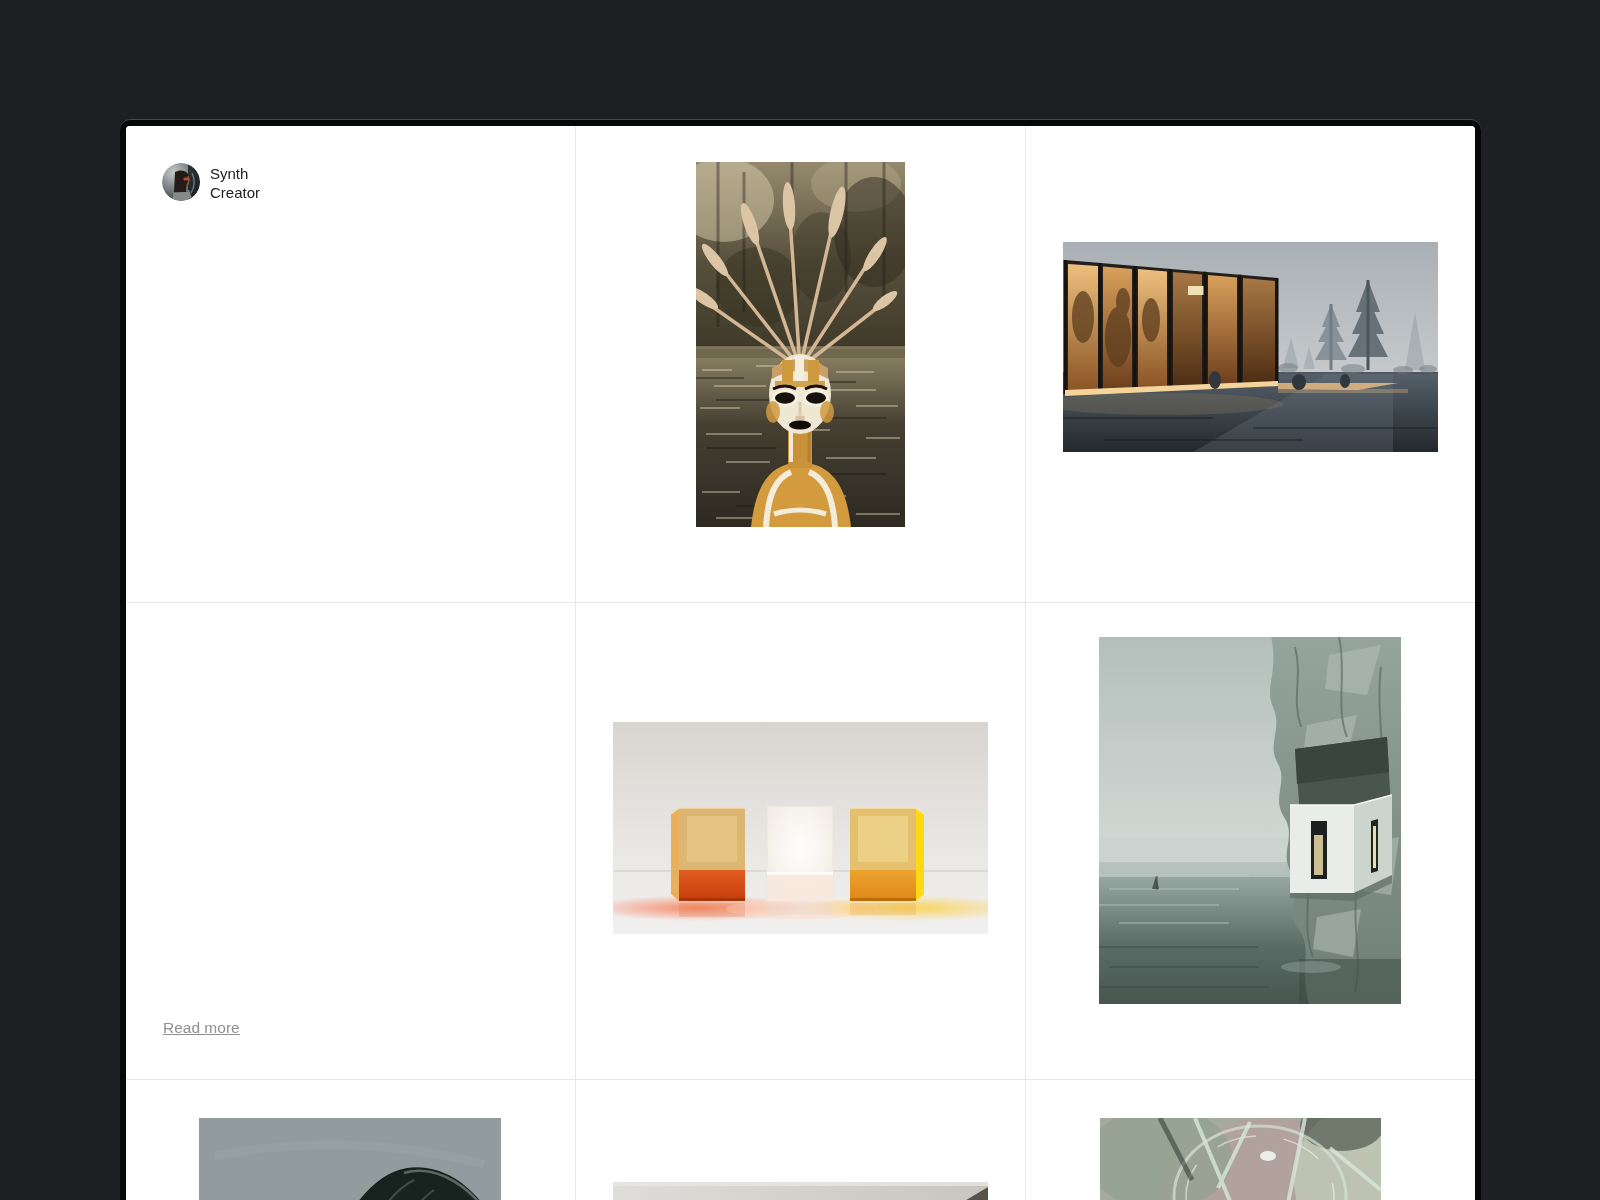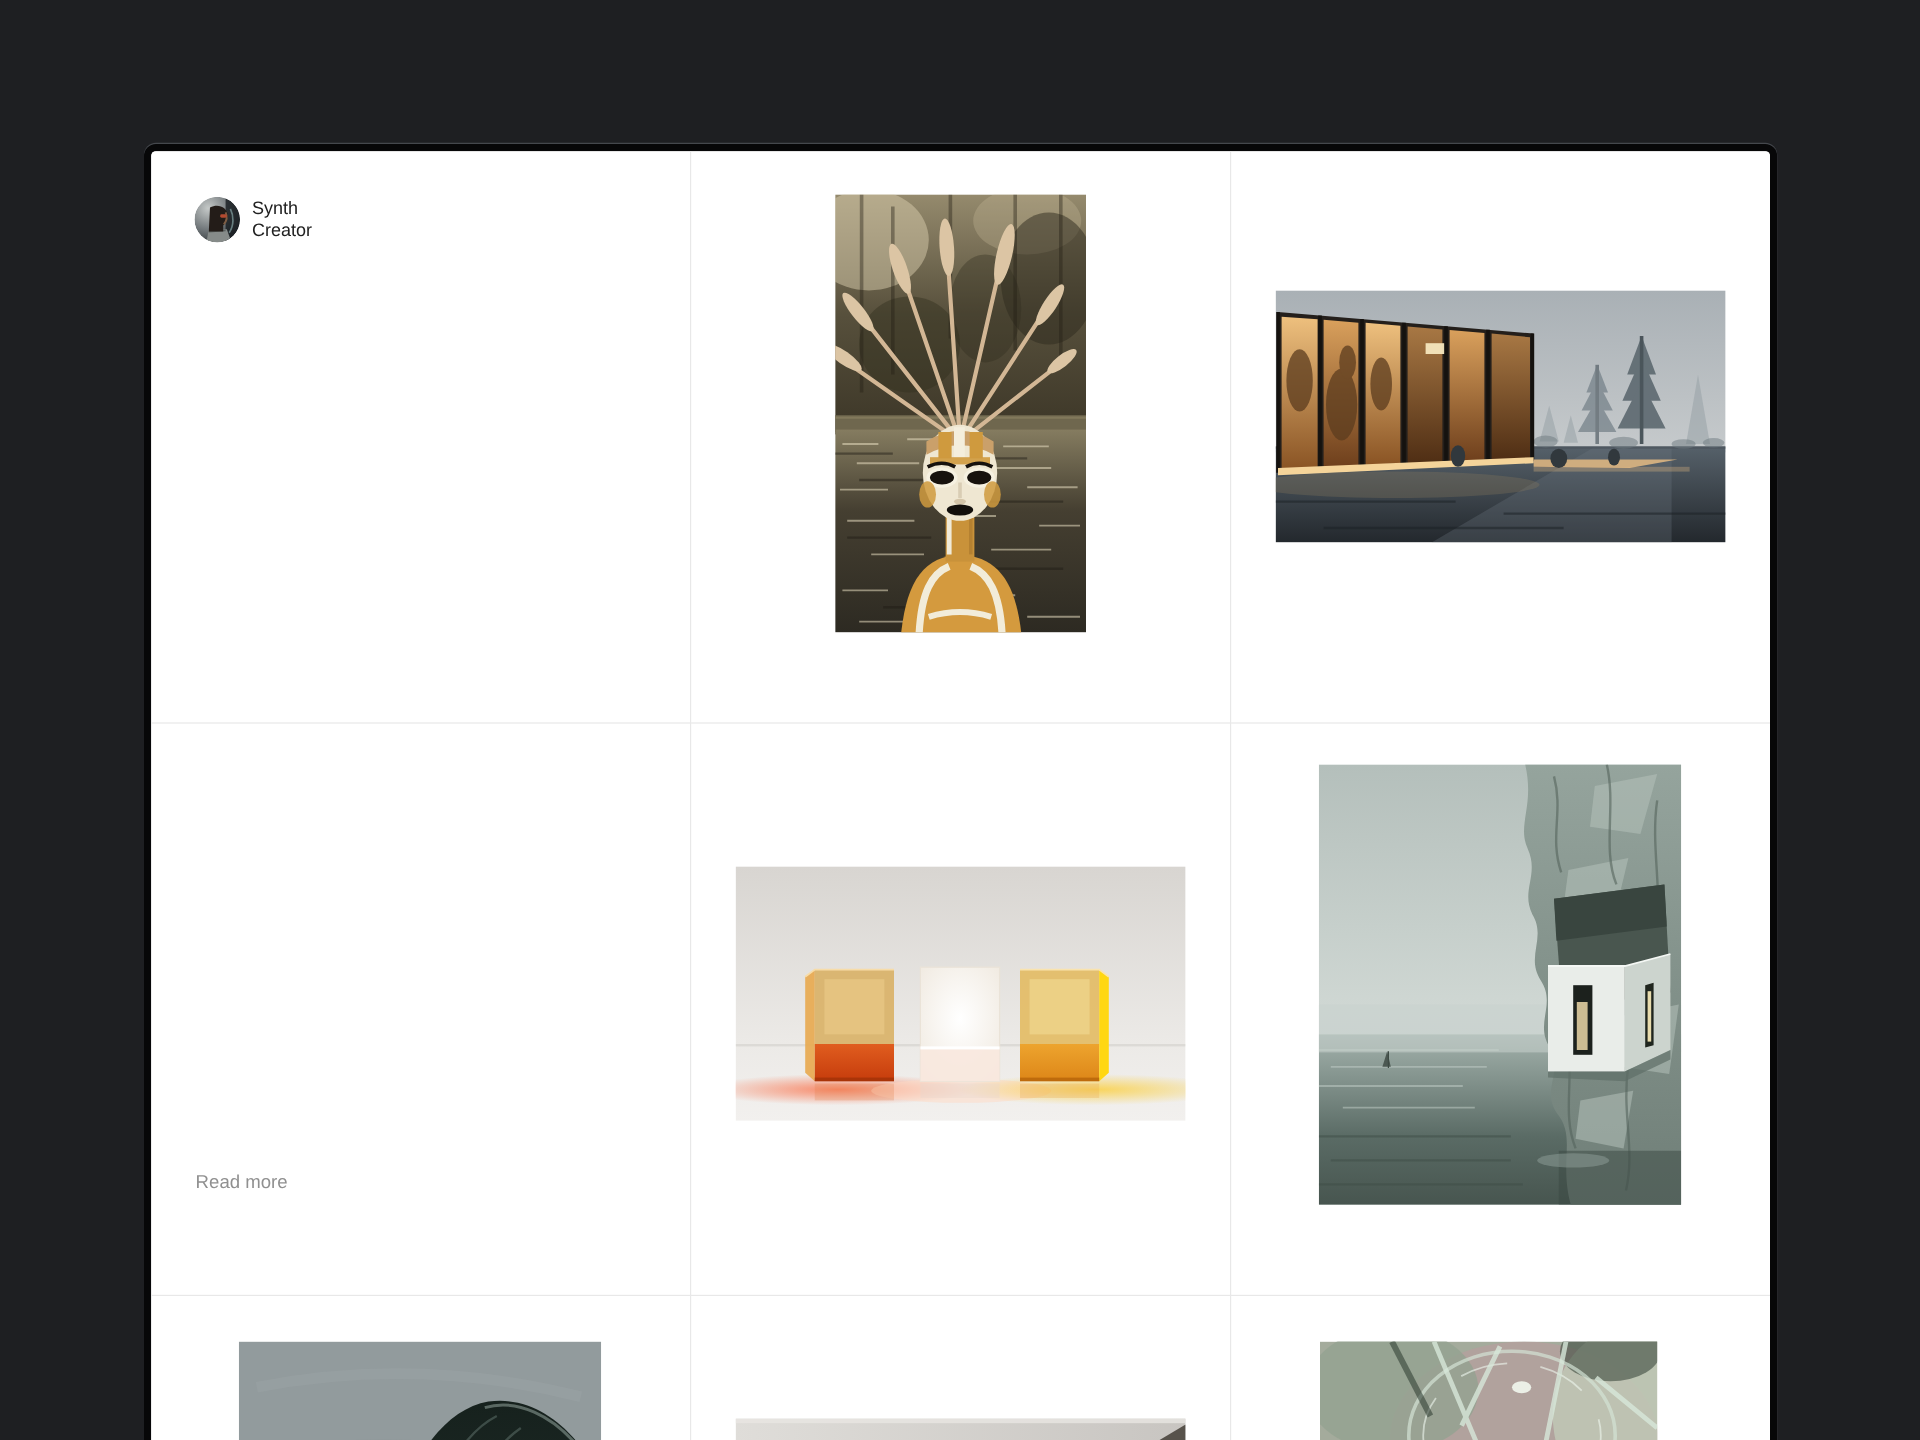--- a/index.html
+++ b/index.html
@@ -6,26 +6,26 @@
   body{width:1600px;height:1200px;overflow:hidden;background:#1e1f22;
        font-family:"Liberation Sans",sans-serif;}
   .screen{position:relative;width:1600px;height:1200px;overflow:hidden;}
   .window{position:absolute;left:120px;top:120px;width:1349px;height:1086px;
           background:#ffffff;border:6px solid #070708;border-bottom:none;
           border-radius:10px 10px 0 0;box-shadow:0 -1px 0 #45484d;overflow:hidden;}
   .page{position:absolute;left:0;top:0;width:1349px;height:1086px;background:#fff;}
   .divider{position:absolute;background:#e8e8e8;}
   .divider.v{width:1px;top:0;bottom:0;}
   .divider.h{height:1px;left:0;right:0;}
-  .profile{position:absolute;left:36px;top:36px;display:flex;gap:10px;align-items:flex-end;cursor:pointer;}
+  .profile{position:absolute;left:36px;top:36px;display:flex;gap:10px;align-items:center;cursor:pointer;}
   .avatar{width:38px;height:38px;border-radius:50%;overflow:hidden;flex:0 0 auto;}
   .profile-name{width:62px;font-size:15px;line-height:18.5px;color:#212121;padding-top:3px;}
   .bio{position:absolute;left:37px;top:779px;width:250px;font-size:15.5px;line-height:21px;
        color:#3e3e3e;white-space:pre-line;}
-  .read-more{position:absolute;left:37px;top:851px;font-size:15.5px;color:#909090;cursor:pointer;}
+  .read-more{position:absolute;left:37px;top:893px;font-size:15.5px;color:#909090;cursor:pointer;text-decoration:underline;}
   .art{position:absolute;display:block;line-height:0;cursor:pointer;}
   .art svg{display:block;}
 </style>
 </head>
 <body>
 
 <div class="screen">
  <div class="window">
   <div class="page">
 

